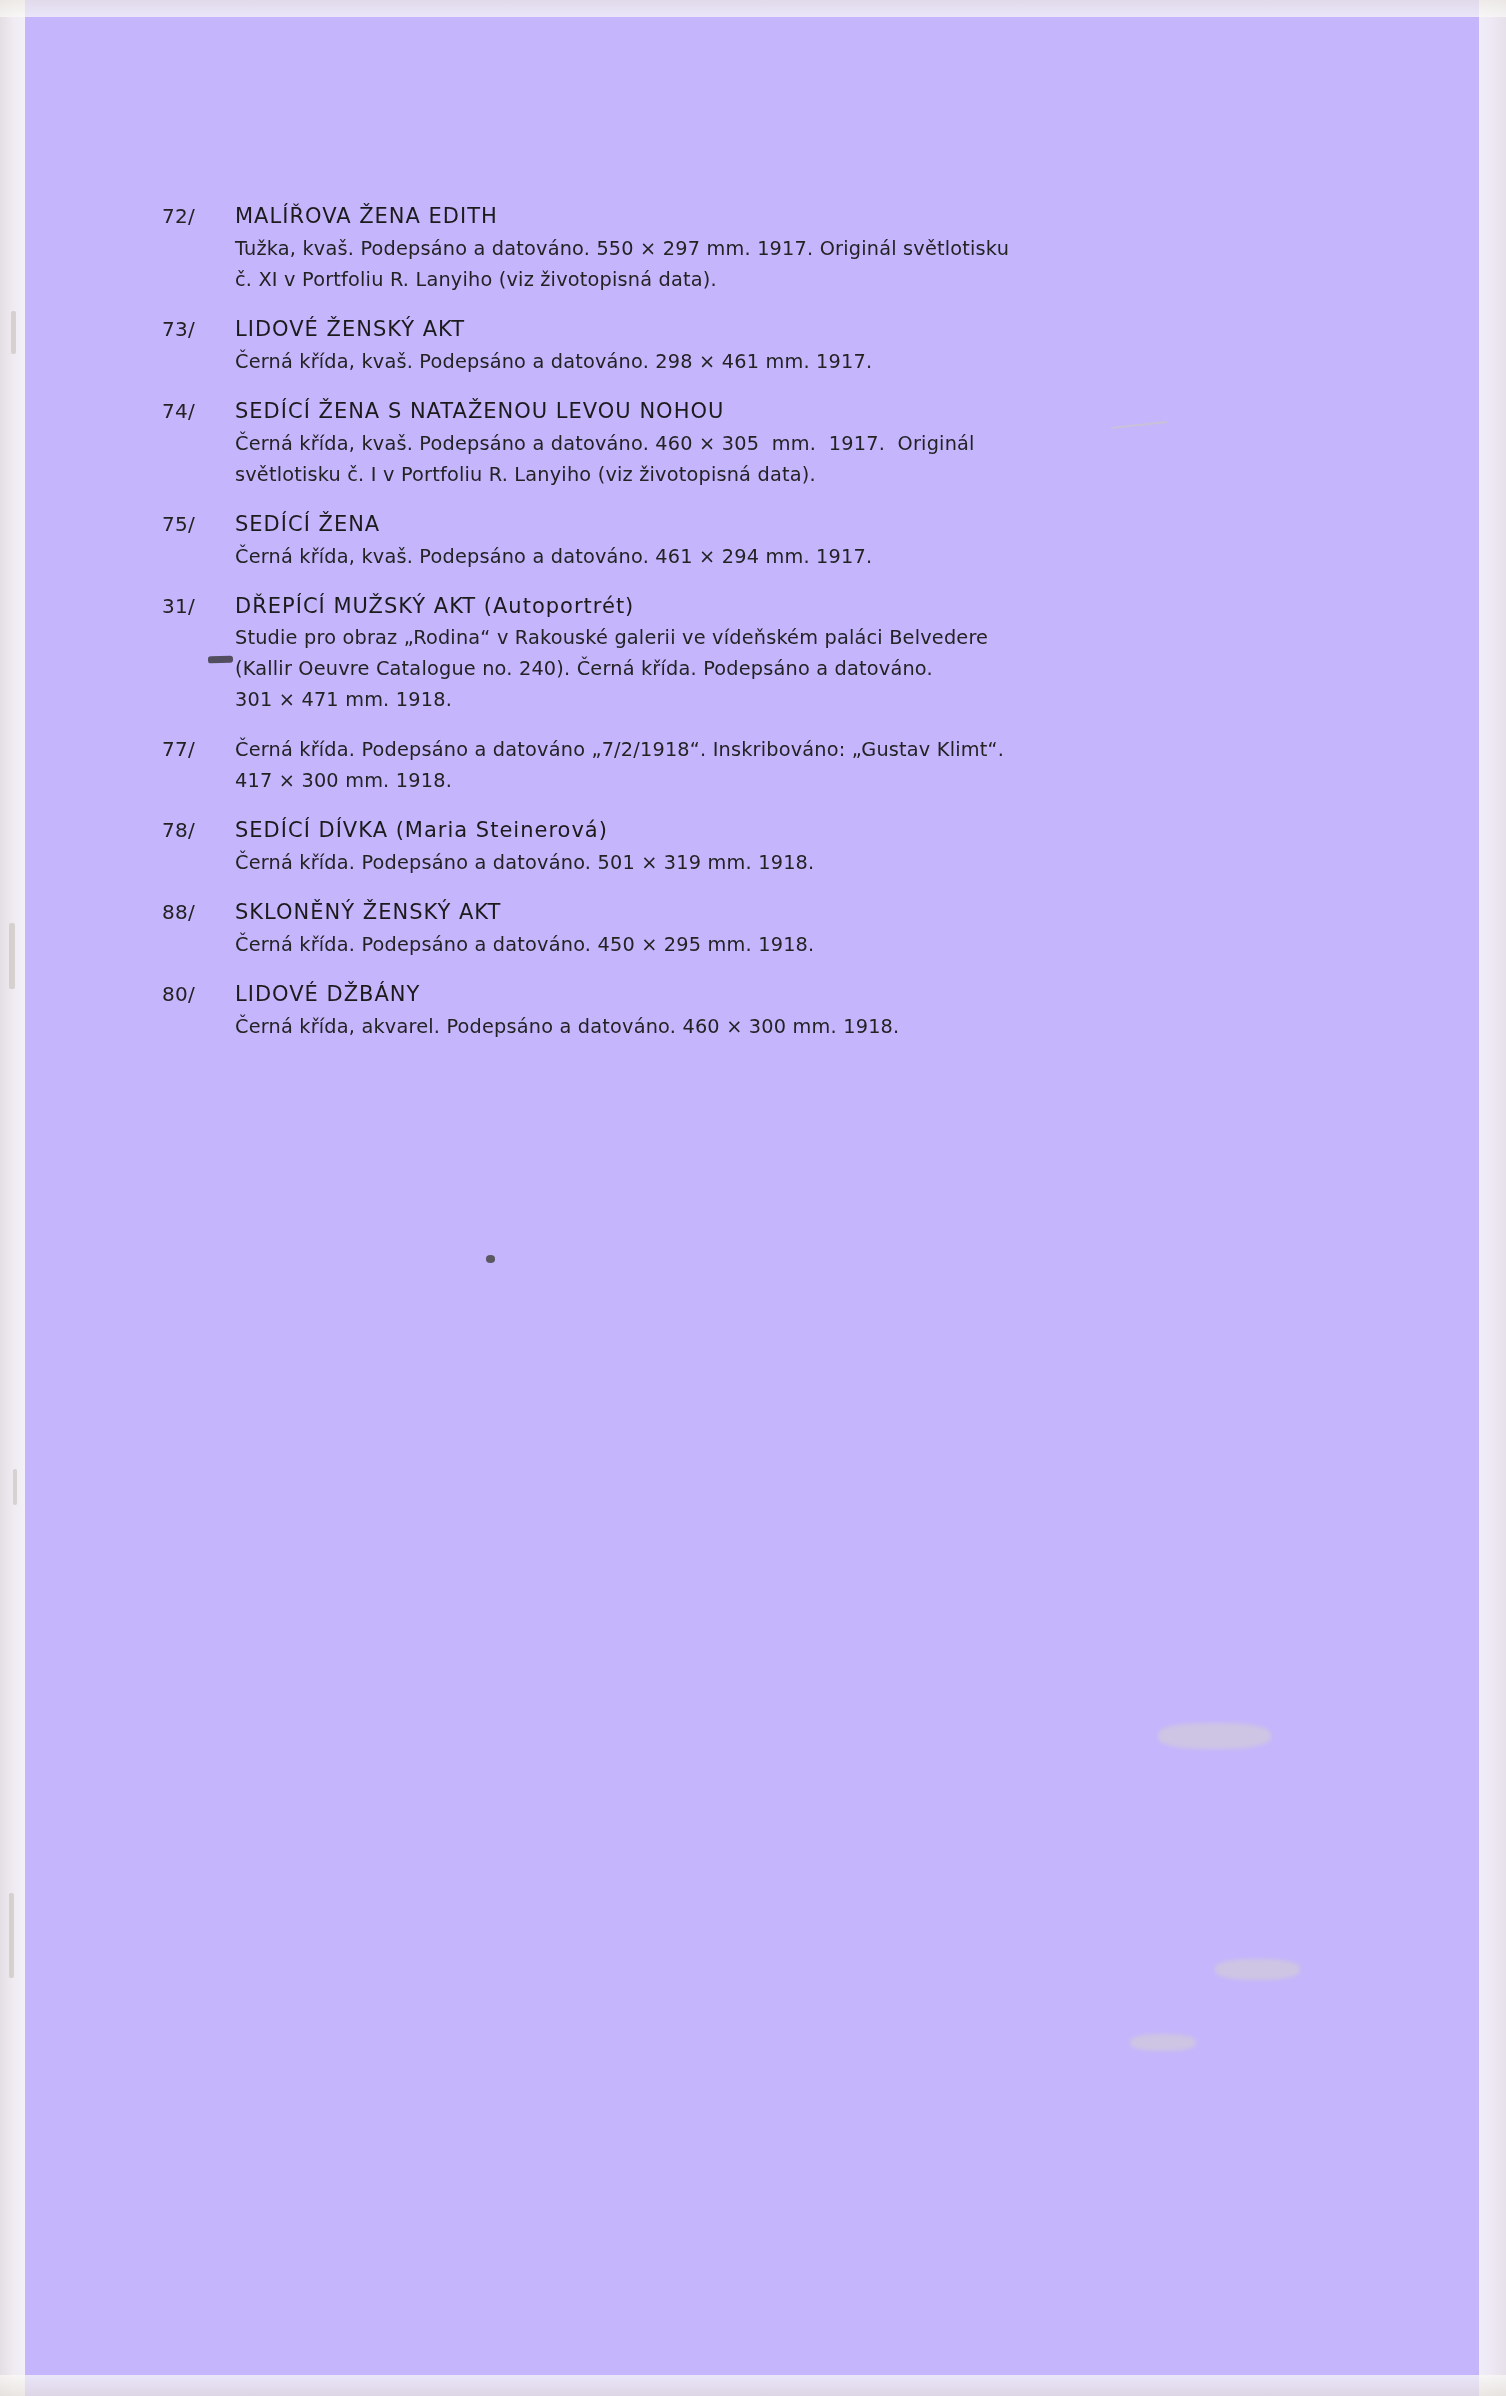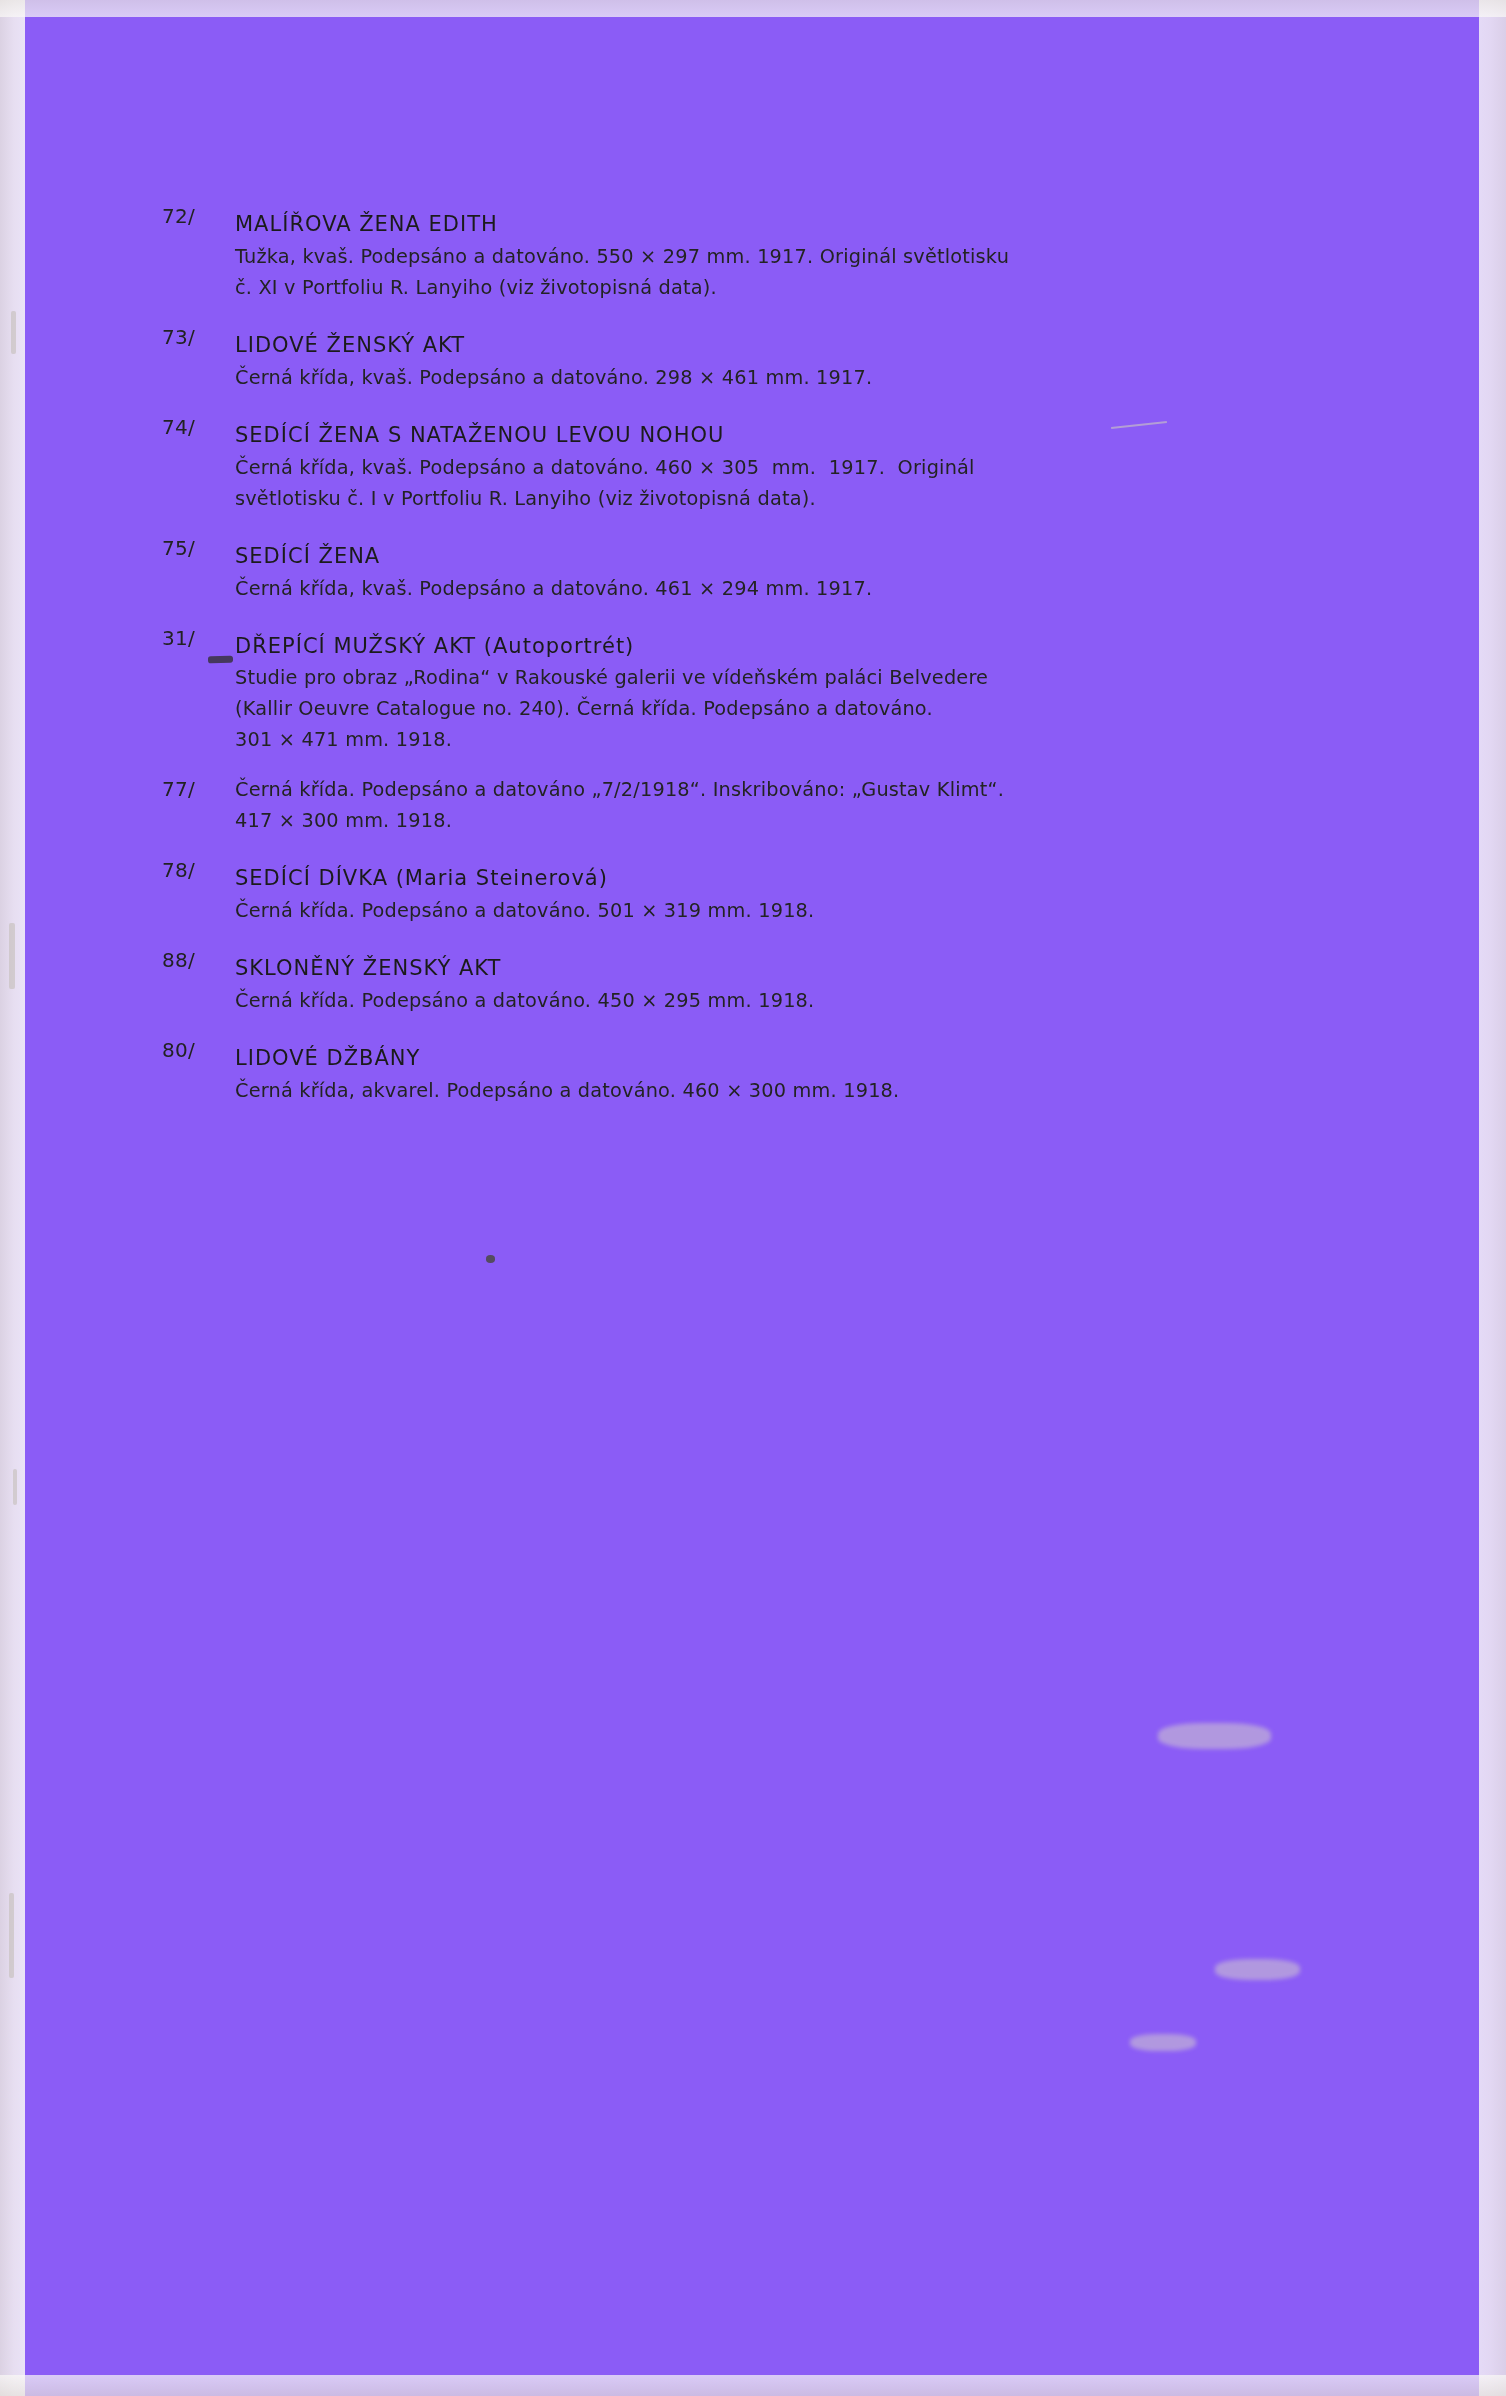--- a/index.html
+++ b/index.html
@@ -12,21 +12,21 @@
     height: 2396px;
     position: relative;
     font-family: "DejaVu Sans", sans-serif;
     color: #1a1a1a;
   }
 
   
   .page {
     position: absolute;
     inset: 0;
-    background: #8b5cf6;
+    background: #c4b5fd;
     overflow: hidden;
   }
 
   
   .scan-edge-left {
     position: absolute;
     left: 0;
     top: 0;
     width: 24.5px;
     height: 100%;
@@ -91,21 +91,20 @@
   }
   .entry-body {
     flex: 1 1 auto;
   }
   .entry-title {
     font-size: 21px;
     line-height: 32px;
     letter-spacing: 1px;
     color: #1b1b1b;
     white-space: pre-wrap;
-    margin-top: 8px;
   }
   .entry-desc {
     font-size: 19.3px;
     line-height: 31px;
     letter-spacing: 0.2px;
     color: #232323;
     white-space: pre-wrap;
     margin-top: 0.9px;
   }
 

